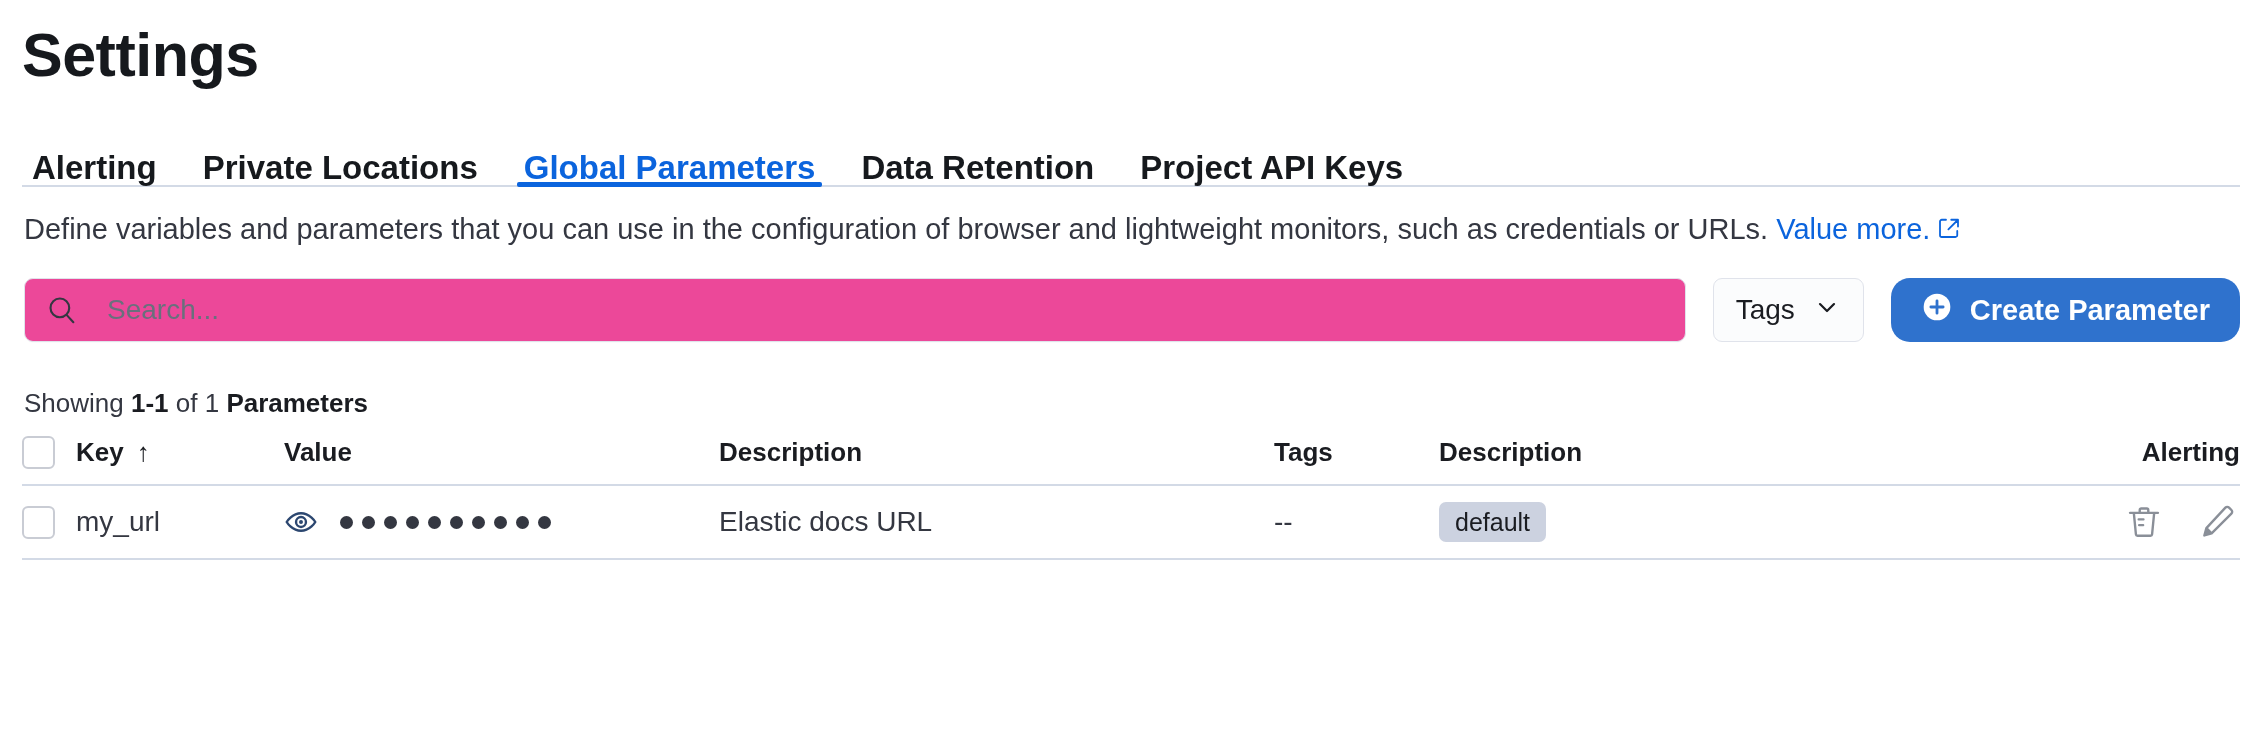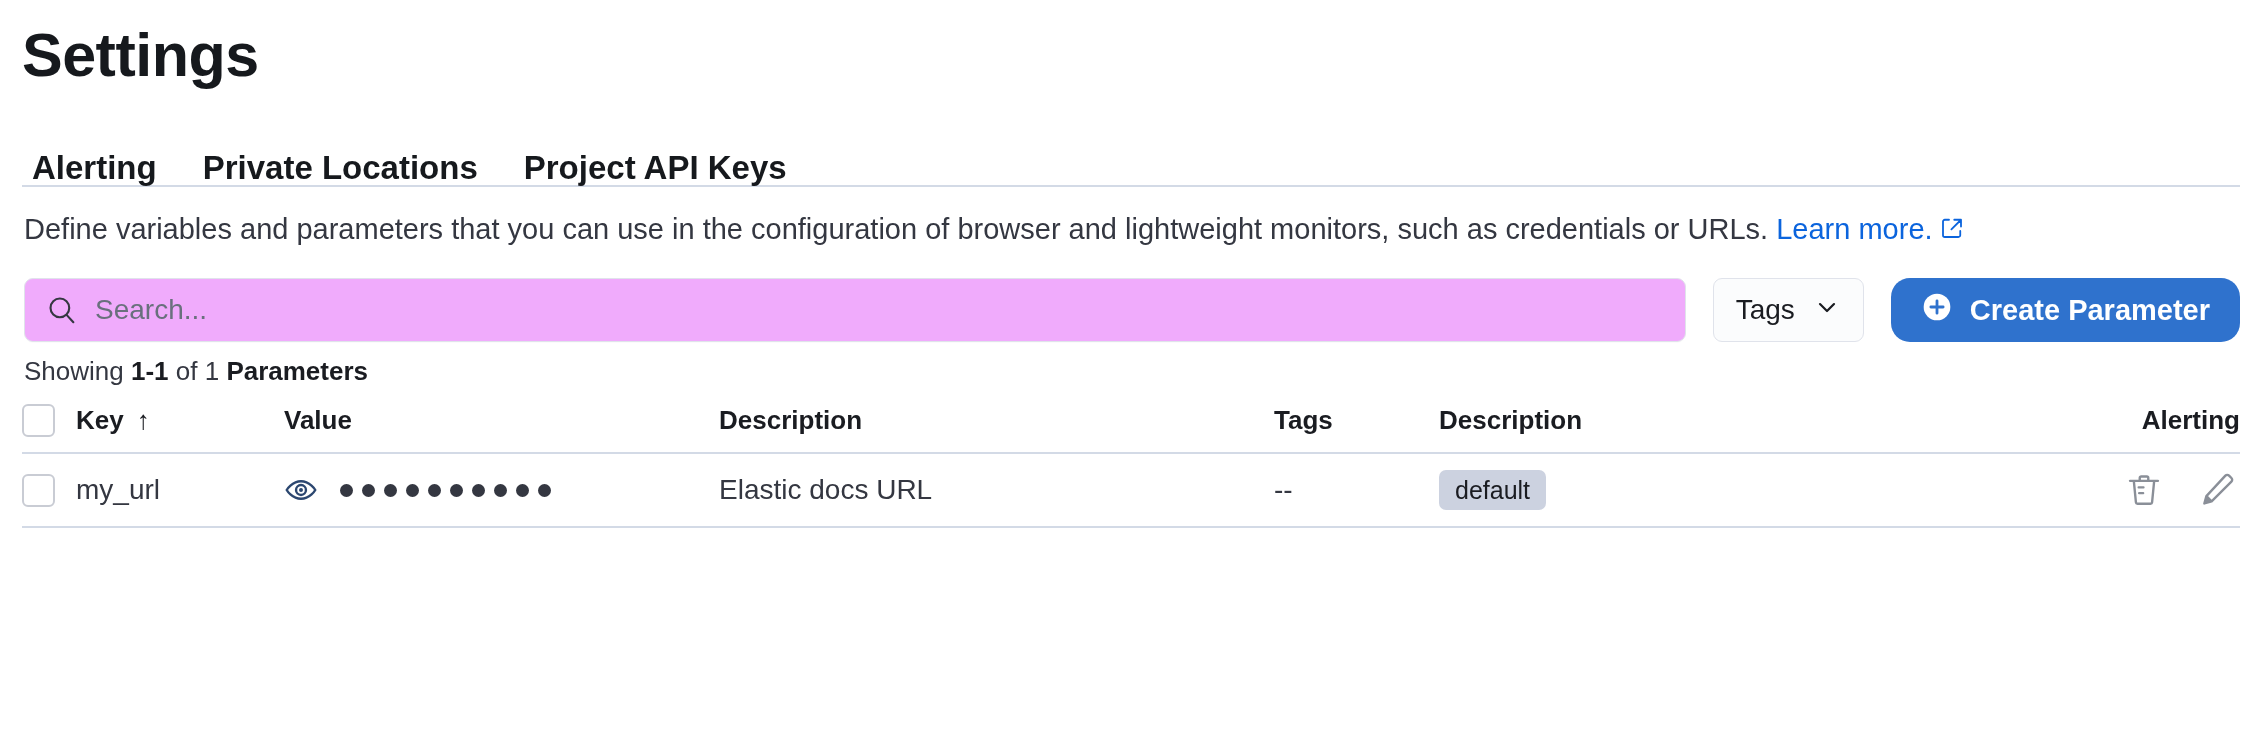--- a/index.html
+++ b/index.html
@@ -96,27 +96,28 @@
     align-items: center;
     margin-top: 30px;
     gap: 27px;
     padding-left: 2px;
   }
   .search-box {
     flex: 1 1 auto;
     height: 64px;
     border: 1px solid #e0e3eb;
     border-radius: 9px;
-    background: #f0abfc;
+    background: #ec4899;
     display: flex;
     align-items: center;
     padding: 0 20px;
     box-sizing: border-box;
     box-shadow: 0 1px 1px rgba(0,0,0,0.02);
     cursor: text;
+    gap: 12px;
   }
   .search-icon { flex: 0 0 auto; margin-right: 16px; display: flex; }
   .search-input {
     border: none;
     outline: none;
     background: transparent;
     font-family: inherit;
     font-size: 28px;
     color: #343741;
     width: 100%;
@@ -158,21 +159,21 @@
     box-sizing: border-box;
     font-size: 29px;
     font-weight: 700;
     cursor: pointer;
     font-family: inherit;
     white-space: nowrap;
   }
 
   
   .showing {
-    margin-top: 14px;
+    margin-top: 46px;
     font-size: 26px;
     color: #343741;
     padding-left: 2px;
   }
   .showing b { font-weight: 700; color: #1a1c21; }
 
   
   .table {
     margin-top: 16px;
     width: 100%;
@@ -247,25 +248,27 @@
 </head>
 <body>
 
 <div class="page">
 
   <h1 class="page-title">Settings</h1>
 
   <div class="tabs">
     <button class="tab">Alerting</button>
     <button class="tab">Private Locations</button>
+    <button class="tab active">Global Parameters</button>
+    <button class="tab">Data Retention</button>
     <button class="tab">Project API Keys</button>
   </div>
 
   <div class="description">
-    <span>Define variables and parameters that you can use in the configuration of browser and lightweight monitors, such as credentials or URLs. </span><a class="link">Learn more.</a><span class="ext-icon"><svg width="24" height="24" viewBox="0 0 16 16" fill="none">
+    <span>Define variables and parameters that you can use in the configuration of browser and lightweight monitors, such as credentials or URLs. </span><a class="link">Value more.</a><span class="ext-icon"><svg width="24" height="24" viewBox="0 0 16 16" fill="none">
           <path d="M6 2.5H3.2A1.2 1.2 0 0 0 2 3.7v9.1A1.2 1.2 0 0 0 3.2 14h9.1a1.2 1.2 0 0 0 1.2-1.2V10" stroke="#0b64dd" stroke-width="1.2" stroke-linecap="round"></path>
           <path d="M9.5 2.5H14v4.5M14 2.5 7.6 8.9" stroke="#0b64dd" stroke-width="1.2" stroke-linecap="round" stroke-linejoin="round"></path>
         </svg></span>
   </div>
 
   <div class="controls">
     <div class="search-box">
       <span class="search-icon">
         <svg width="34" height="34" viewBox="0 0 24 24" fill="none">
           <circle cx="10.5" cy="10.5" r="6.6" stroke="#343741" stroke-width="1.5"></circle>

